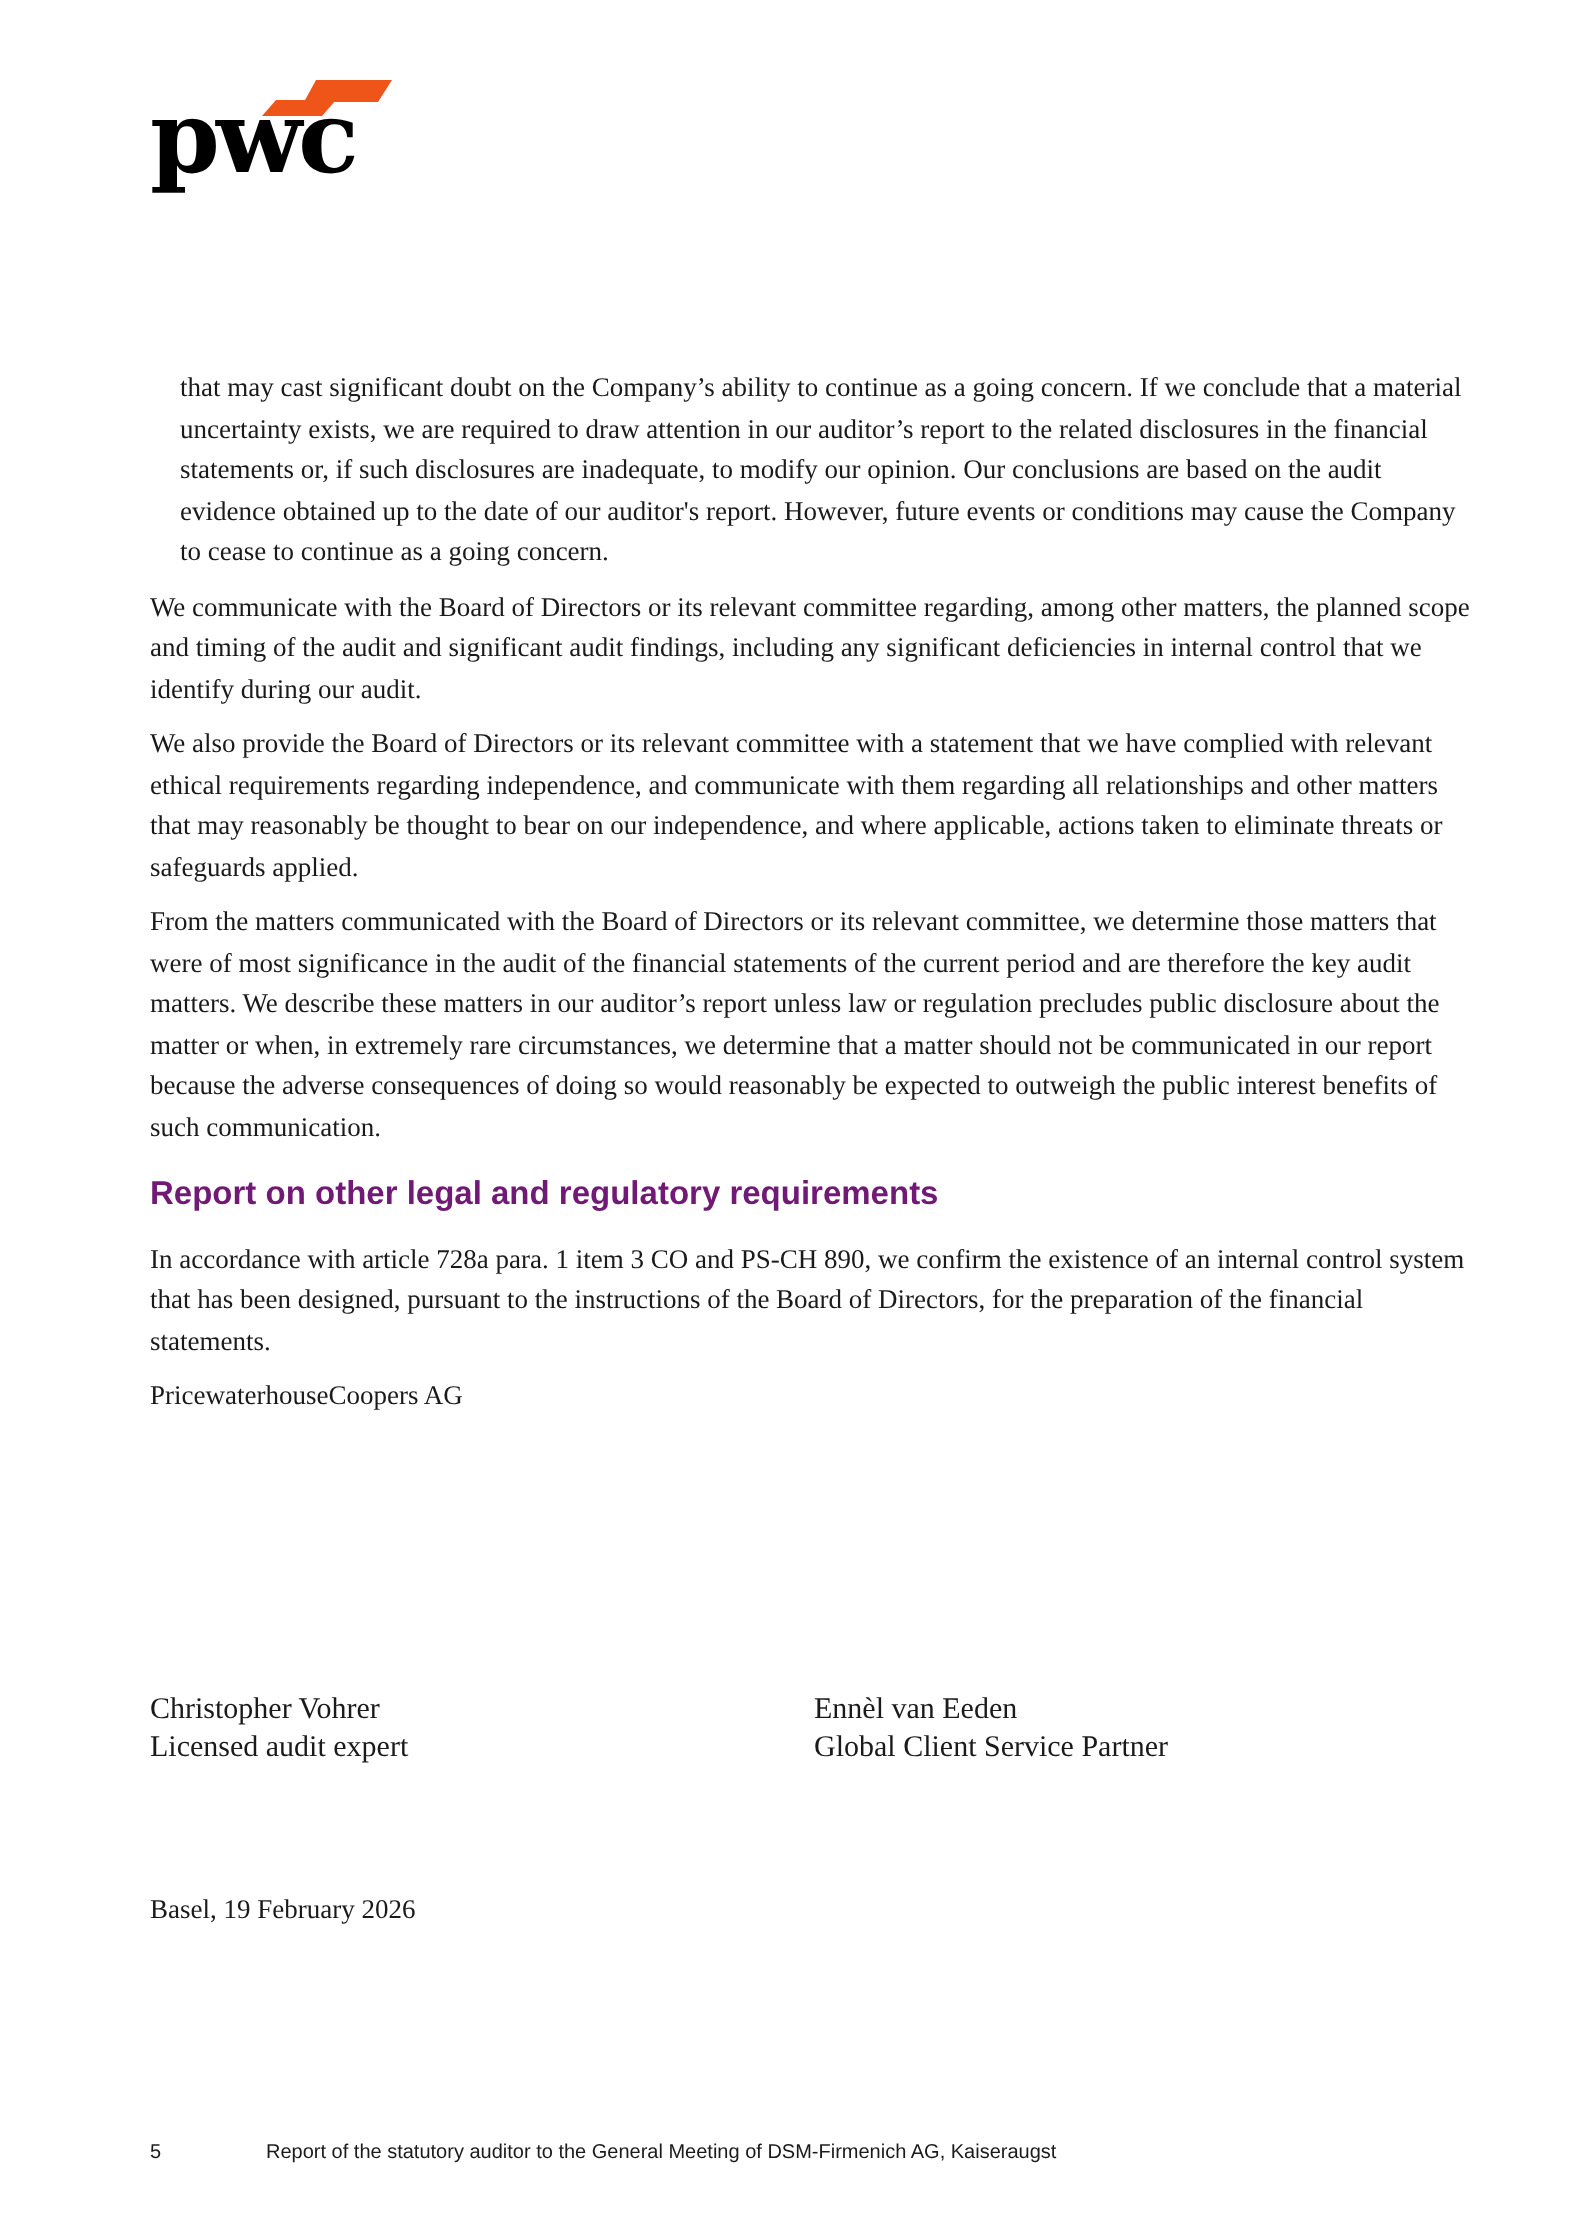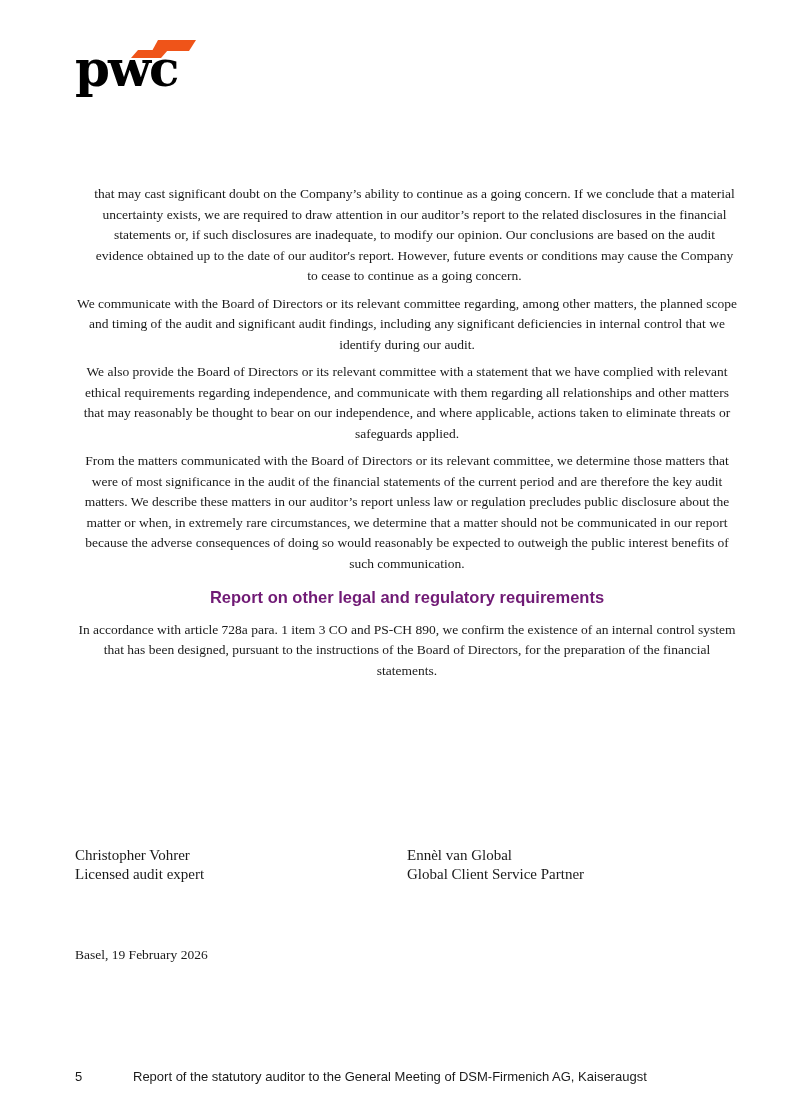--- a/index.html
+++ b/index.html
@@ -23,21 +23,21 @@
     font-weight: bold;
     font-size: 50px;
     line-height: 1;
     letter-spacing: -2px;
     color: #000000;
   }
 
   
   .content {
     position: absolute; left: 75px; top: 184px; width: 664px;
-    font-size: 13.5px; line-height: 20.5px; text-align: center;
+    font-size: 13.5px; line-height: 20.5px;
   }
   .content p { margin: 0 0 7px 0; }
   .content p.indent { padding-left: 15px; }
   .section-heading {
     margin: 14px 0 12px 0;
     font-family: "Liberation Sans", sans-serif;
     font-weight: bold;
     font-size: 16.5px;
     line-height: 1.2;
     color: #701a75;
@@ -51,21 +51,21 @@
 
   .place-date {
     position: absolute; left: 75px; top: 931px;
     font-size: 13.5px; line-height: 20px;
   }
 
   
   .footer {
     position: absolute; left: 75px; top: 1071px; width: 664px;
     font-family: "Liberation Sans", sans-serif;
-    font-size: 13px; line-height: 11px; color: #1a1a1a;
+    font-size: 10px; line-height: 11px; color: #1a1a1a;
     white-space: nowrap;
   }
   .footer .page-num { display: inline-block; width: 58px; }
 </style>
 </head>
 <body>
 
 <div class="page">
 
   <header class="logo">
@@ -83,29 +83,30 @@
 
     <p>We also provide the Board of Directors or its relevant committee with a statement that we have complied with relevant ethical requirements regarding independence, and communicate with them regarding all relationships and other matters that may reasonably be thought to bear on our independence, and where applicable, actions taken to eliminate threats or safeguards applied.</p>
 
     <p>From the matters communicated with the Board of Directors or its relevant committee, we determine those matters that were of most significance in the audit of the financial statements of the current period and are therefore the key audit matters. We describe these matters in our auditor’s report unless law or regulation precludes public disclosure about the matter or when, in extremely rare circumstances, we determine that a matter should not be communicated in our report because the adverse consequences of doing so would reasonably be expected to outweigh the public interest benefits of such communication.</p>
 
     <h2 class="section-heading">Report on other legal and regulatory requirements</h2>
 
     <p>In accordance with article 728a para. 1 item 3 CO and PS-CH 890, we confirm the existence of an internal control system that has been designed, pursuant to the instructions of the Board of Directors, for the preparation of the financial statements.</p>
 
 
+    <p class="firm">PricewaterhouseCoopers AG</p>
   </main>
 
   <section class="signatures">
     <div class="sig-col">
       <div>Christopher Vohrer</div>
       <div>Licensed audit expert</div>
     </div>
     <div class="sig-col right">
-      <div>Ennèl van Global</div>
+      <div>Ennèl van Eeden</div>
       <div>Global Client Service Partner</div>
     </div>
   </section>
 
   <p class="place-date">Basel, 19 February 2026</p>
 
   <footer class="footer">
     <span class="page-num">5</span><span class="footer-text">Report of the statutory auditor to the General Meeting of DSM-Firmenich AG, Kaiseraugst</span>
   </footer>
 

